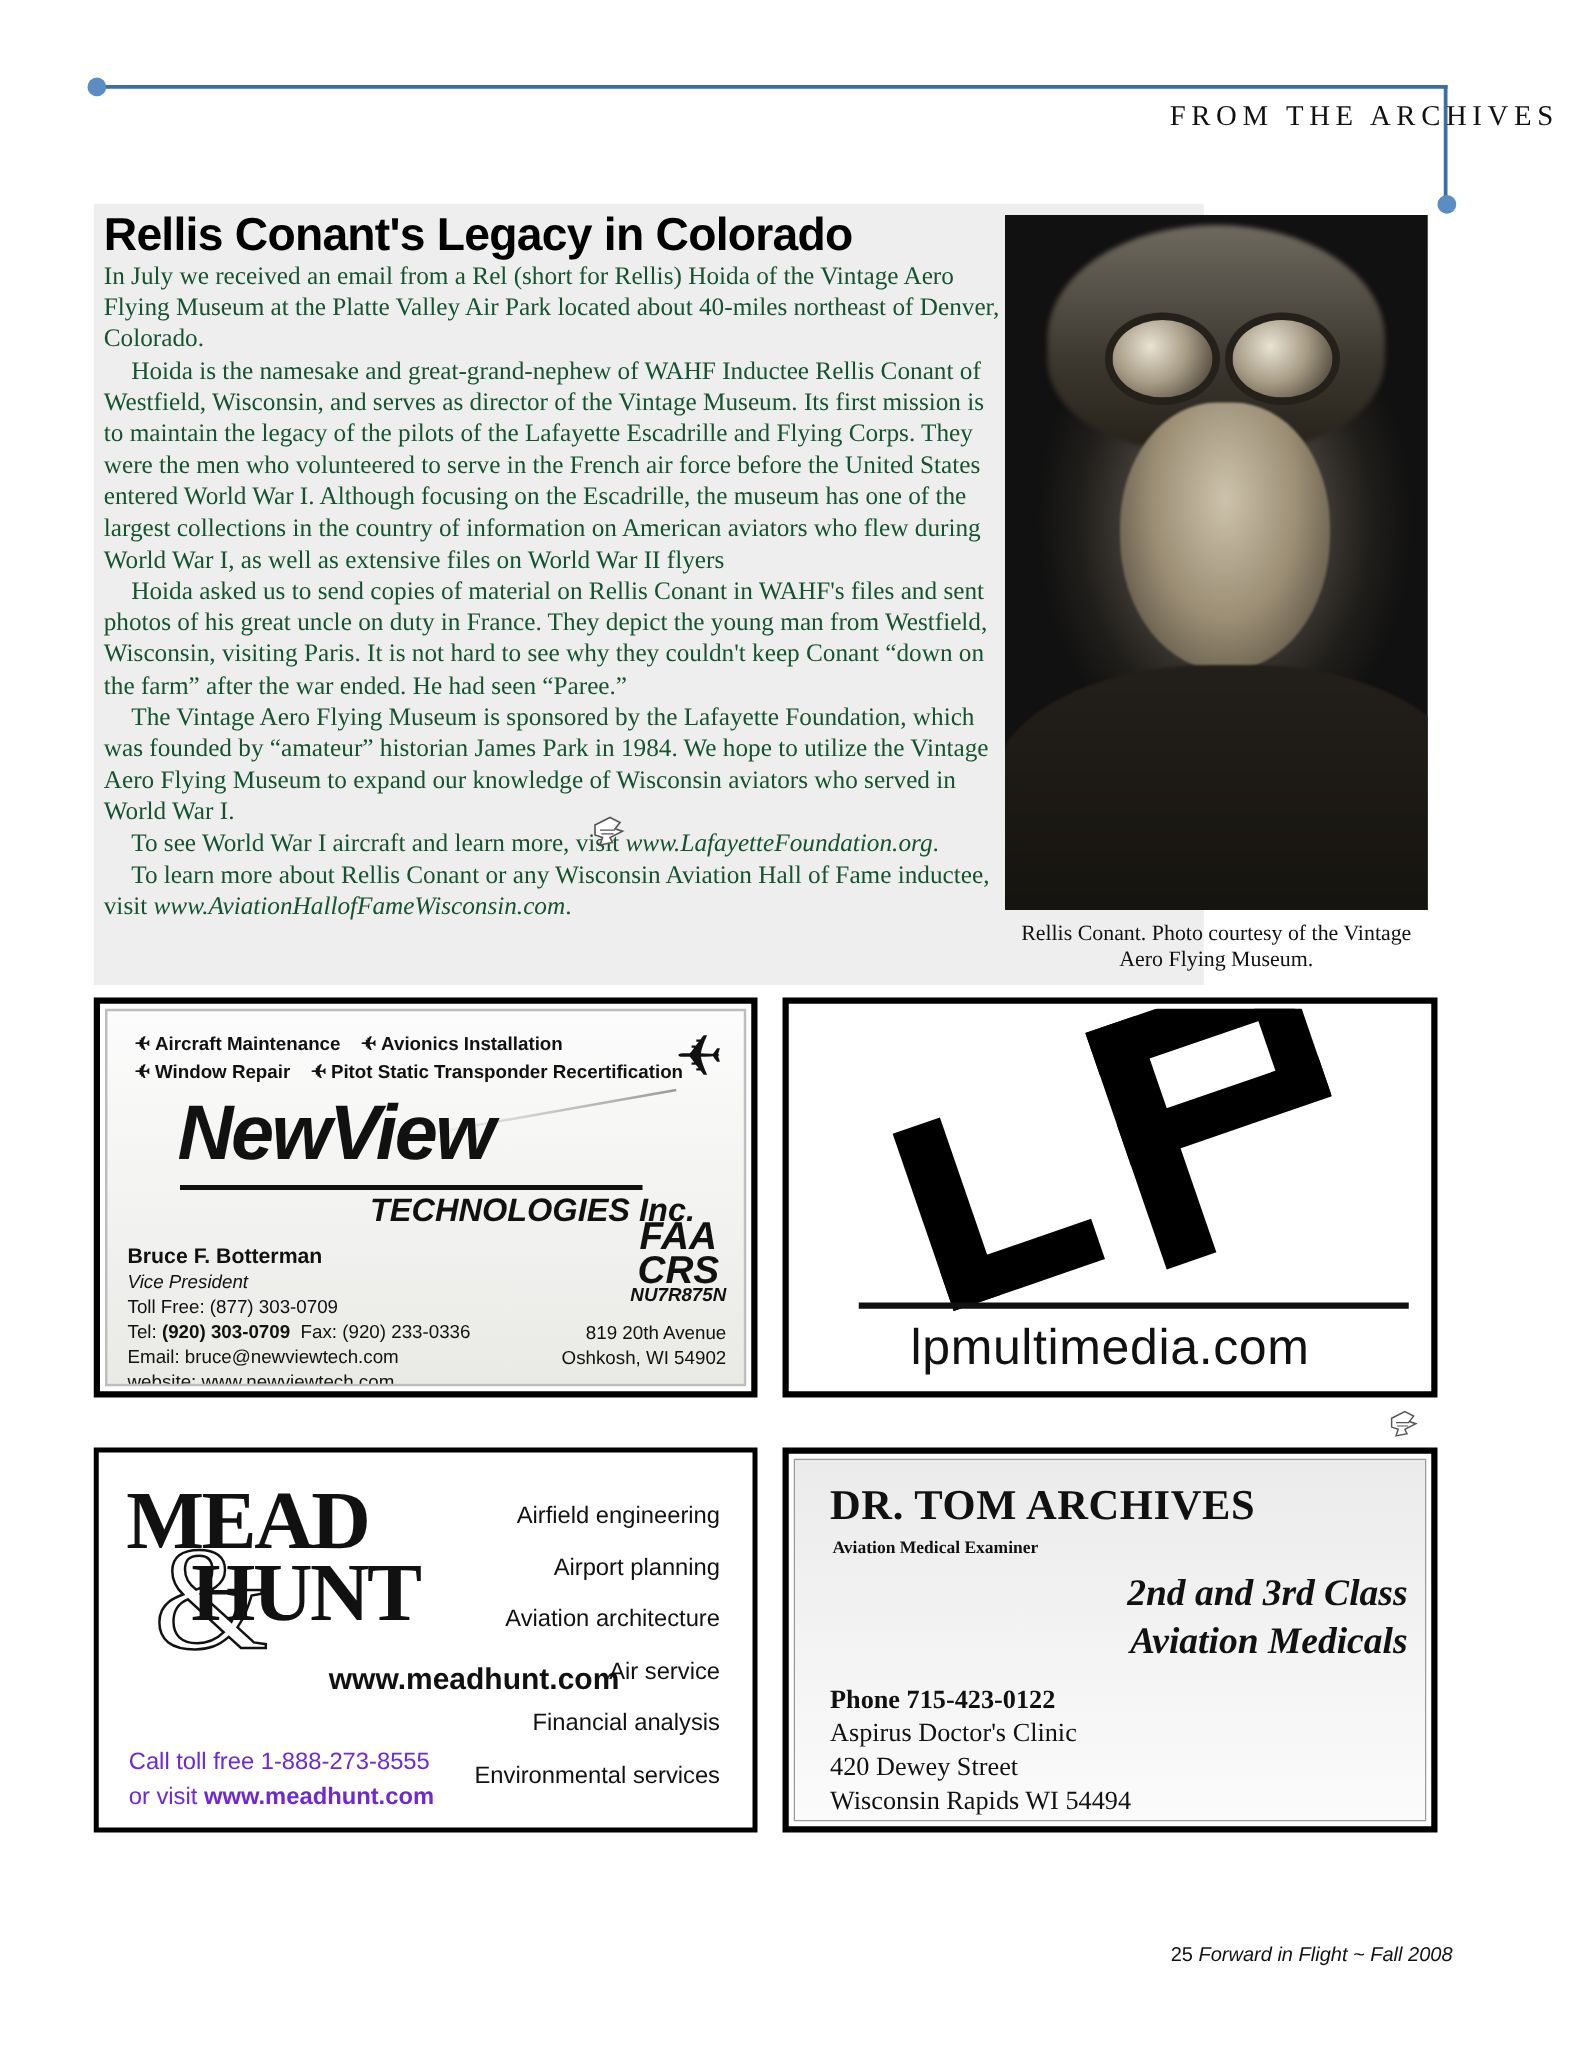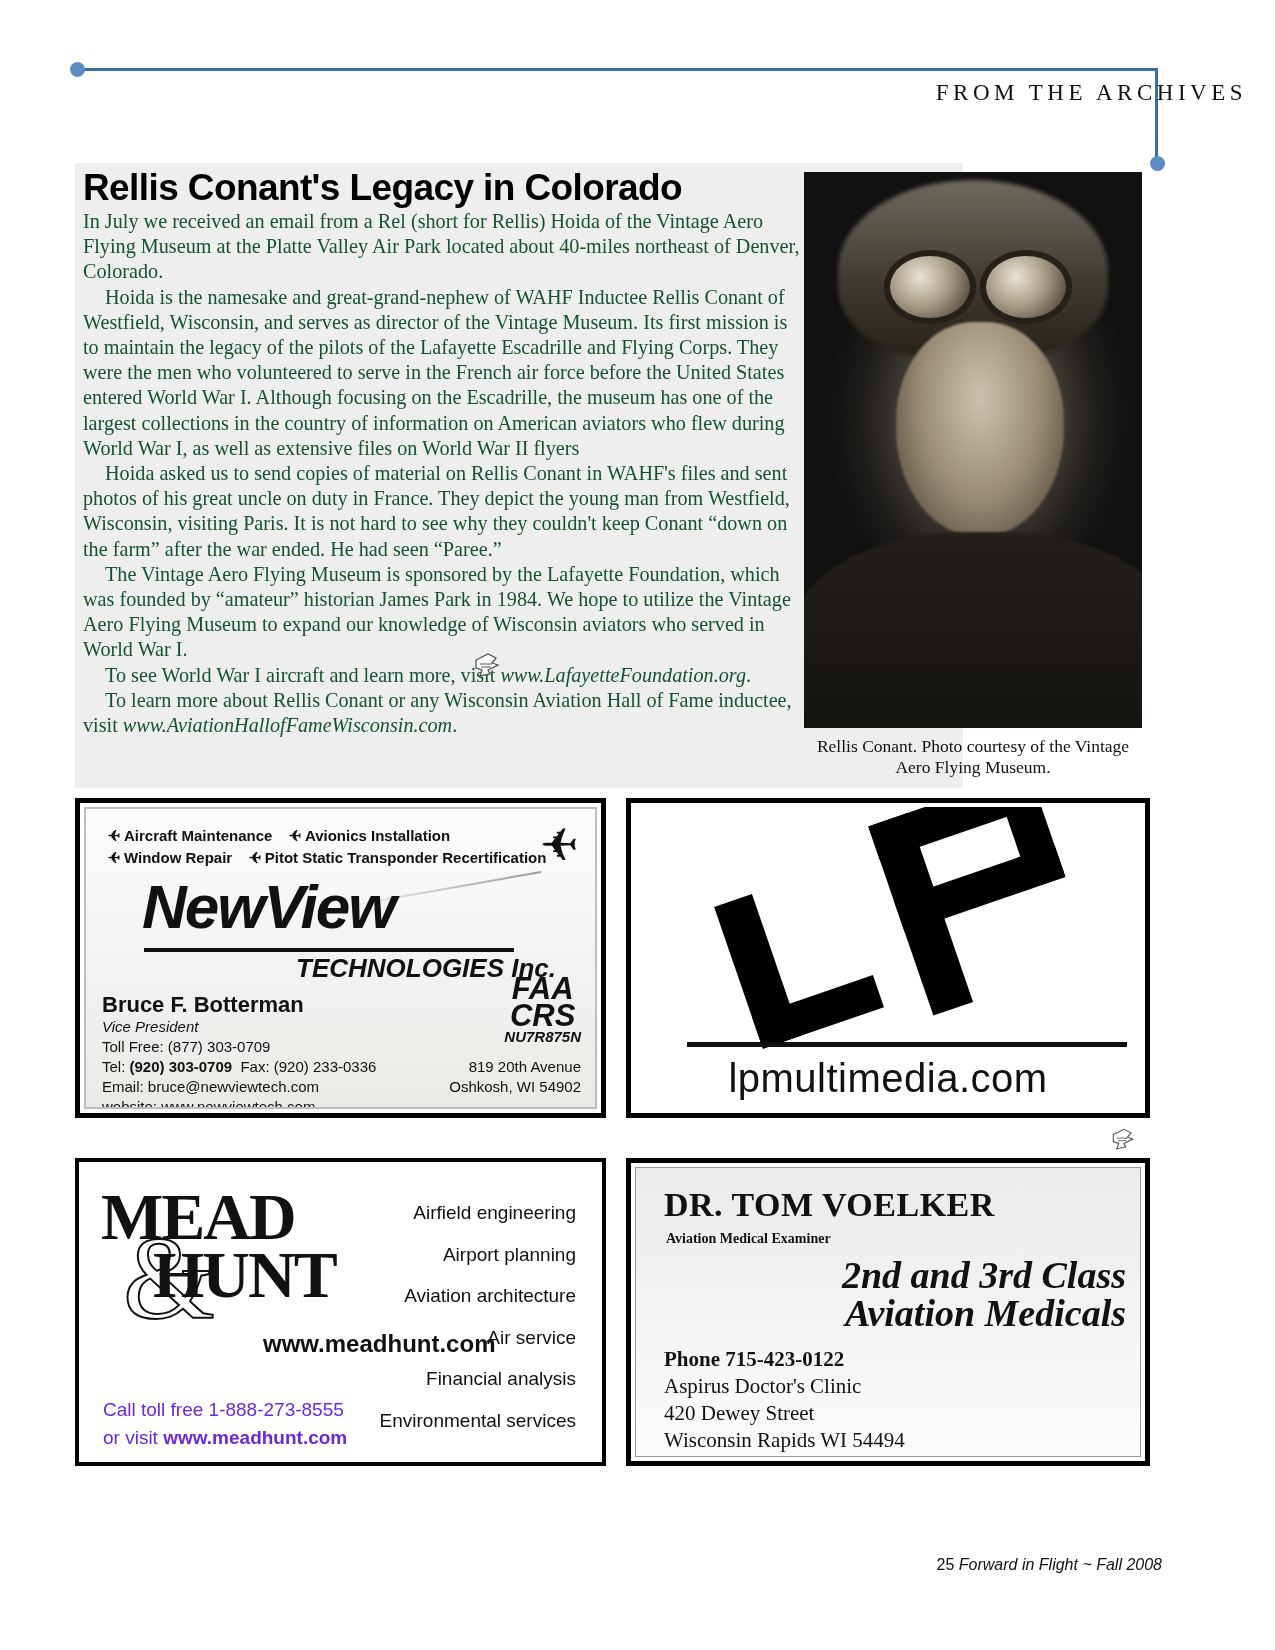--- a/index.html
+++ b/index.html
@@ -246,21 +246,21 @@
     white-space: nowrap;
   }
   .nv-contact {
     position: absolute;
     left: 16px; top: 186px;
     font-family: "Liberation Sans", sans-serif;
     font-size: 15px;
     line-height: 20px;
     color: #111;
   }
-  .nv-contact .nm { font-weight: bold; font-size: 22px; text-align: right; }
+  .nv-contact .nm { font-weight: bold; font-size: 17px; text-align: right; }
   .nv-contact .vp { font-style: italic; }
   .nv-contact b { font-weight: bold; }
   .nv-faa {
     position: absolute;
     right: 14px; top: 166px;
     text-align: center;
     font-family: "Liberation Sans", sans-serif;
     font-weight: bold;
     font-style: italic;
     color: #111;
@@ -455,21 +455,21 @@
     font-size: 14px;
     color: #111;
   }
   .tv-class {
     position: absolute;
     right: 14px; top: 88px;
     text-align: right;
     font-family: "Liberation Serif", serif;
     font-weight: bold;
     font-style: italic;
-    font-size: 38px;
+    font-size: 30px;
     line-height: 38px;
     color: #111;
   }
   .tv-addr {
     position: absolute;
     left: 28px; top: 178px;
     font-family: "Liberation Serif", serif;
     font-size: 21px;
     line-height: 27px;
     color: #111;
@@ -611,21 +611,21 @@
       <div class="mh-contact">
         <span>Call toll free 1-888-273-8555</span><br>
         <span>or visit </span><b>www.meadhunt.com</b><br>
         <span>for more information.</span>
       </div>
     </div>
   </div>
 
   <div class="ad ad-tv">
     <div class="tv-inner">
-      <div class="tv-name">DR. TOM VOELKER</div>
+      <div class="tv-name">DR. TOM ARCHIVES</div>
       <div class="tv-role">Aviation Medical Examiner</div>
       <div class="tv-class">
         <div>2nd and 3rd Class</div>
         <div>Aviation Medicals</div>
       </div>
       <div class="tv-addr">
         <span class="ph">Phone 715-423-0122</span><br>
         <span>Aspirus Doctor's Clinic</span><br>
         <span>420 Dewey Street</span><br>
         <span>Wisconsin Rapids WI  54494</span><br>

